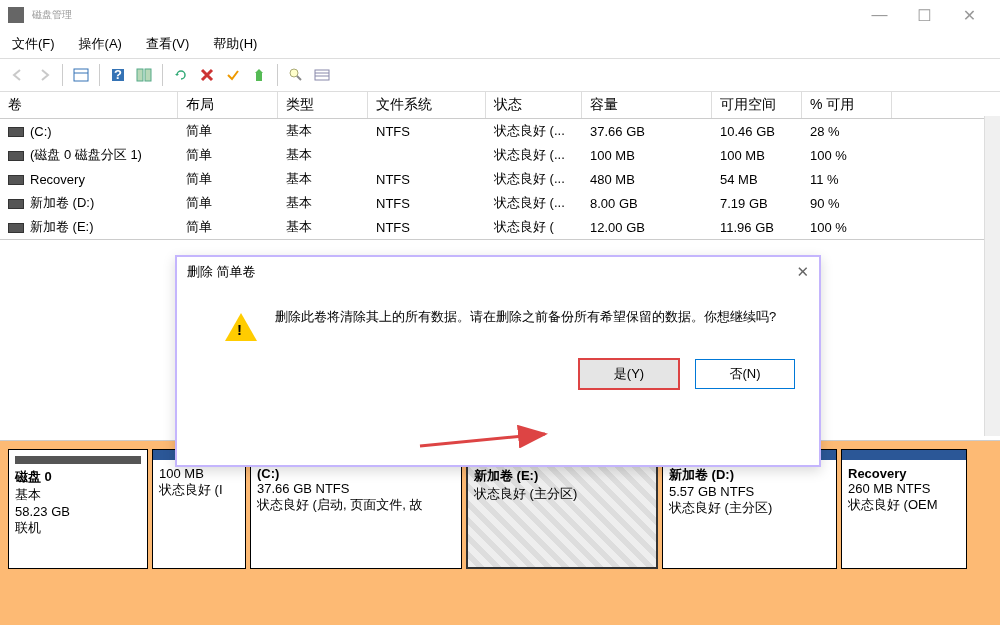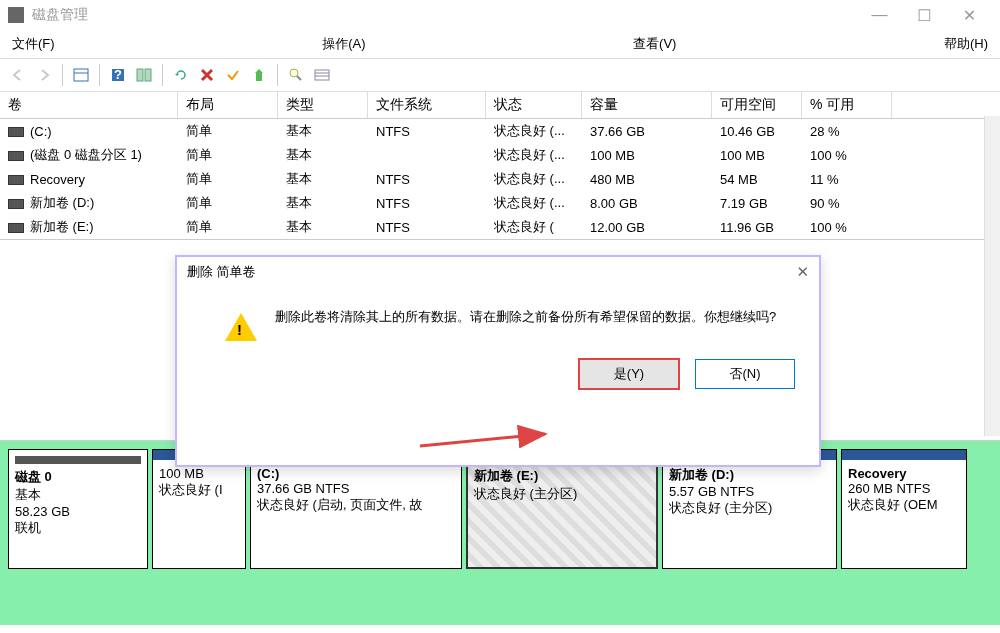--- a/index.html
+++ b/index.html
@@ -1,39 +1,39 @@
 <!DOCTYPE html>
 <html><head>
 <meta charset="utf-8">
 <style>
 * { margin: 0; padding: 0; box-sizing: border-box; font-family: "Microsoft YaHei", "Segoe UI", sans-serif; font-size: 13px; }
 body { background: #fff; width: 1000px; height: 633px; overflow: hidden; position: relative; }
 
 .titlebar { height: 30px; display: flex; align-items: center; padding: 0 8px; color: #999; }
 .titlebar .app-icon { width: 16px; height: 16px; background: #666; margin-right: 8px; display: inline-block; }
-.titlebar .title { flex: 1; font-size: 14px; }
+.titlebar .title { flex: 1; font-size: 10px; }
 .titlebar .ctrl { width: 45px; height: 30px; display: flex; align-items: center; justify-content: center; font-size: 16px; color: #999; }
 
-.menubar { height: 28px; display: flex; align-items: center; padding: 4px 8px; gap: 16px; font-size: 14px; justify-content: space-between;}
+.menubar { height: 28px; display: flex; align-items: center; padding: 4px 8px; gap: 16px; font-size: 14px;}
 .menubar span { padding: 2px 4px; }
 
 .toolbar { height: 34px; border-top: 1px solid #ddd; border-bottom: 1px solid #ddd; display: flex; align-items: center; padding: 0 6px; gap: 2px; }
 .tb-btn { width: 24px; height: 24px; display: flex; align-items: center; justify-content: center; border: 1px solid transparent; }
 .tb-btn.disabled { opacity: .45; }
 .tb-sep { width: 1px; height: 22px; background: #ccc; margin: 0 4px; }
 
 .grid { border-bottom: 1px solid #ccc; }
 .grid-head { display: flex; background: #fff; border-bottom: 1px solid #ccc; }
 .grid-head > div { padding: 4px 8px; border-right: 1px solid #ddd; height: 26px; display:flex; align-items:center; font-size:14px;}
 .grid-row { display: flex; height: 24px; align-items: center; }
 .grid-row > div { padding: 2px 8px; overflow: hidden; white-space: nowrap; }
 .col0{width:178px} .col1{width:100px} .col2{width:90px} .col3{width:118px} .col4{width:96px} .col5{width:130px} .col6{width:90px} .col7{width:90px}
 .vol-icon { width:16px; height:10px; background:#555; display:inline-block; margin-right:6px; vertical-align:middle; border:1px solid #333;}
 
-.disk-pane { position:absolute; left:0; right:0; bottom:8px; height:185px; border-top:1px solid #ccc; background:#86efac; padding:8px 8px 0 8px;}
+.disk-pane { position:absolute; left:0; right:0; bottom:8px; height:185px; border-top:1px solid #ccc; background:#fdba74; padding:8px 8px 0 8px;}
 .disk-row { display:flex; gap:4px; height:120px;}
 .disk-info { width:140px; border:1px solid #000; padding:6px; background:#fff;}
 .disk-info .bar{ height:8px; background:#555; margin-bottom:4px;}
 .part { border:1px solid #000; padding:6px; background:#fff; display:flex; flex-direction:column; justify-content:flex-start; min-width:0;}
 .part .topbar{ height:10px; background:#2b5797; margin:-6px -6px 6px -6px;}
 .part.selected { background: repeating-linear-gradient(45deg,#eee,#eee 6px,#ddd 6px,#ddd 12px); border:2px solid #333;}
 .part b{font-weight:bold;}
 
 .dialog-wrap { position:absolute; left:175px; top:255px; width:646px; height:212px; border:2px solid #c4b5fd; background:#fff; box-shadow:0 4px 12px rgba(0,0,0,.15);}
 .dlg-title{ height:30px; display:flex; align-items:center; padding:0 10px; font-size:14px;}

